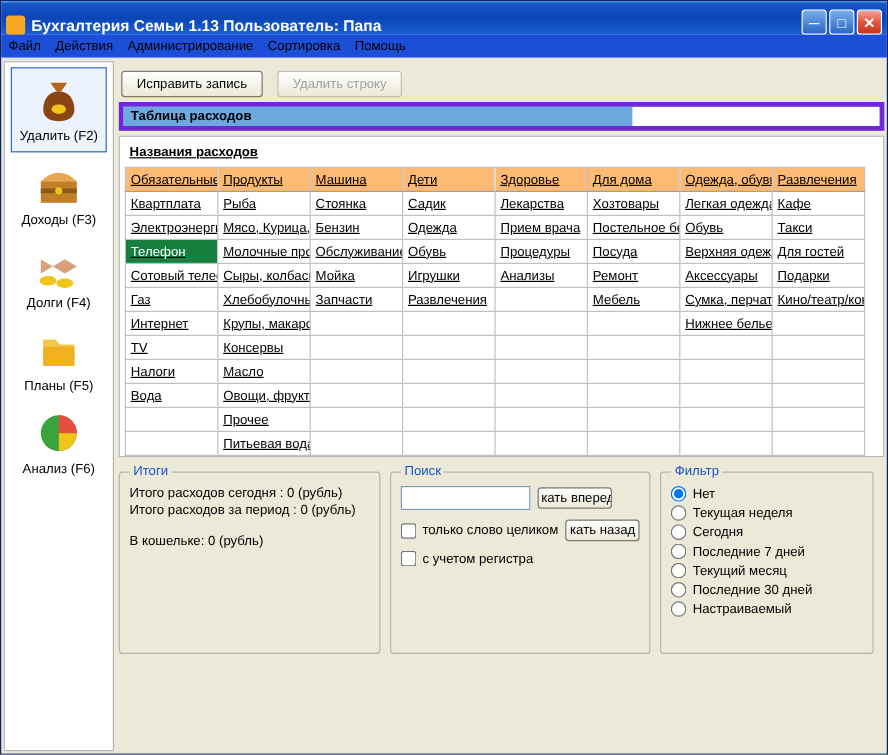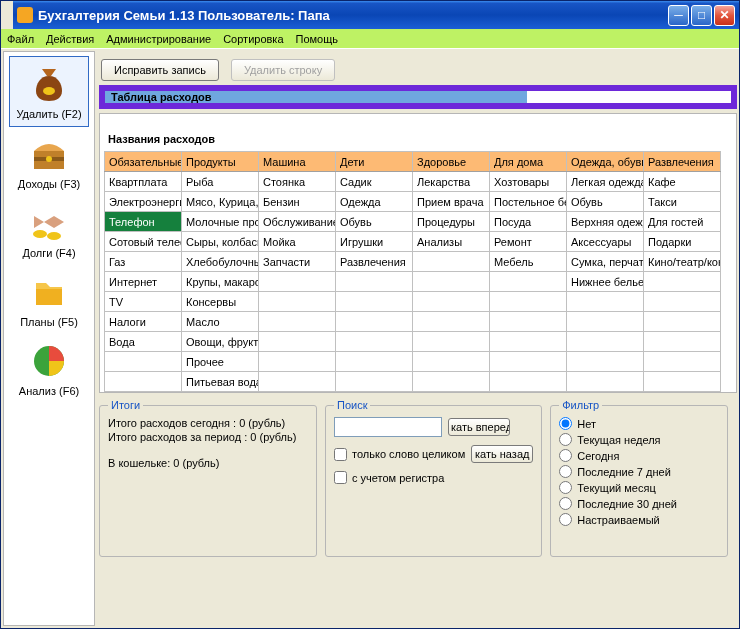--- a/index.html
+++ b/index.html
@@ -15,45 +15,44 @@
     border: 1px solid #0A246A;
     background: #ECE9D8;
     display: flex;
     flex-direction: column;
   }
   .titlebar {
     height: 28px;
     background: linear-gradient(to bottom, #3B8CF0 0%, #1855C5 8%, #0A46B5 50%, #1B5FD5 100%);
     color: #fff;
     display: flex;
-    align-items: center;
+    align-items: flex-end;
     padding: 0 4px;
     font-weight: bold;
     font-size: 13px;
-    margin-left: 12px;
   }
   .titlebar .appicon {
     width: 16px; height: 16px; background:#F5A623; border-radius:3px; margin-right:5px;
   }
   .titlebar .title-text { flex: 0 0 auto; }
   .titlebar .spacer { flex: 1; }
   .titlebar .winbtn {
     width: 21px; height: 21px;
     border: 1px solid #fff;
     border-radius: 3px;
     margin-left: 2px;
     display: flex; align-items:center; justify-content:center;
     font-weight: bold; font-size: 12px;
     background: linear-gradient(to bottom,#7BAFE8,#2A66C8);
     color: #fff;
   }
   .winbtn.close { background: linear-gradient(to bottom,#F5A49A,#E3553C,#C8311A); }
   .menubar {
     height: 20px;
-    background: #bef264;
+    background: #1d4ed8;
     display: flex;
     align-items: center;
     padding: 0 6px;
     gap: 12px;
     border-bottom: 1px solid #fff;
   }
   .menubar .mitem { cursor: default; }
   .body {
     flex: 1;
     display: flex;
@@ -98,42 +97,43 @@
   .xpbtn {
     border: 1px solid #7A7A7A;
     background: linear-gradient(to bottom,#fff,#ECE9D8);
     padding: 4px 12px;
     border-radius: 3px;
     font-family: inherit;
     font-size: 11px;
   }
   .xpbtn:disabled { color:#A0A0A0; border-color:#C0C0C0; }
   .banner {
-    border: 6px solid #6d28d9;
+    border: 4px solid #6d28d9;
     background: #fff;
     height: 24px;
     display: flex;
     align-items: center;
     padding-left: 6px;
     font-weight: bold;
     margin-bottom: 4px;
   }
   .banner .stripe {
     background: #6FA7DF;
     flex: 0 0 68%;
     height: 100%;
     display:flex; align-items:center; padding-left:6px;
     margin-left:-6px;
   }
   .tablewrap {
     border: 1px solid #B6B6B6;
     background: #fff;
     flex: 0 0 auto;
-    padding: 16px 0 0 4px;
+    padding: 4px 0 0 4px;
     margin-bottom: 6px;
+    text-decoration: underline;
   }
   .tablewrap .thdr {
     font-weight: bold;
     padding: 3px 4px 6px;
   }
   table.grid {
     border-collapse: collapse;
     table-layout: fixed;
     width: 615px;
   }

